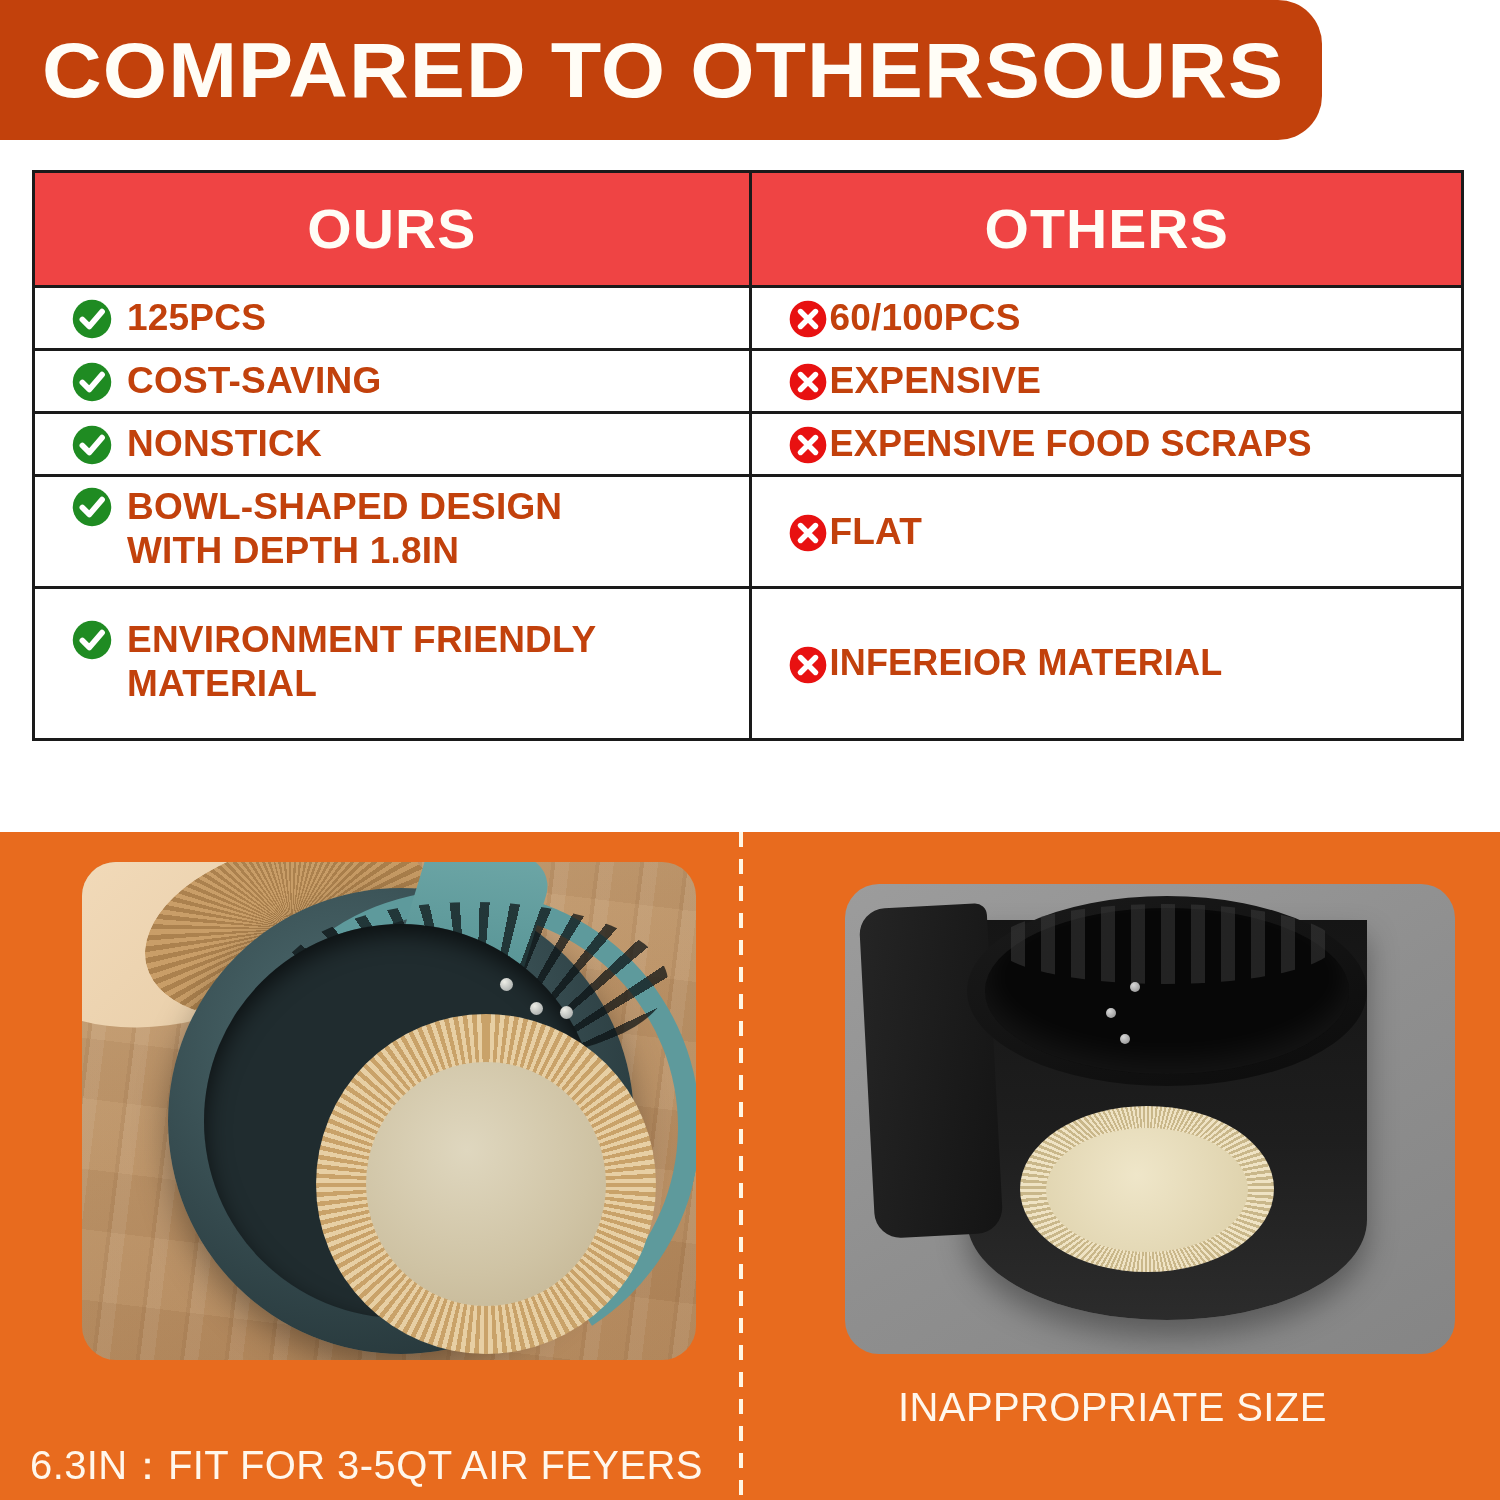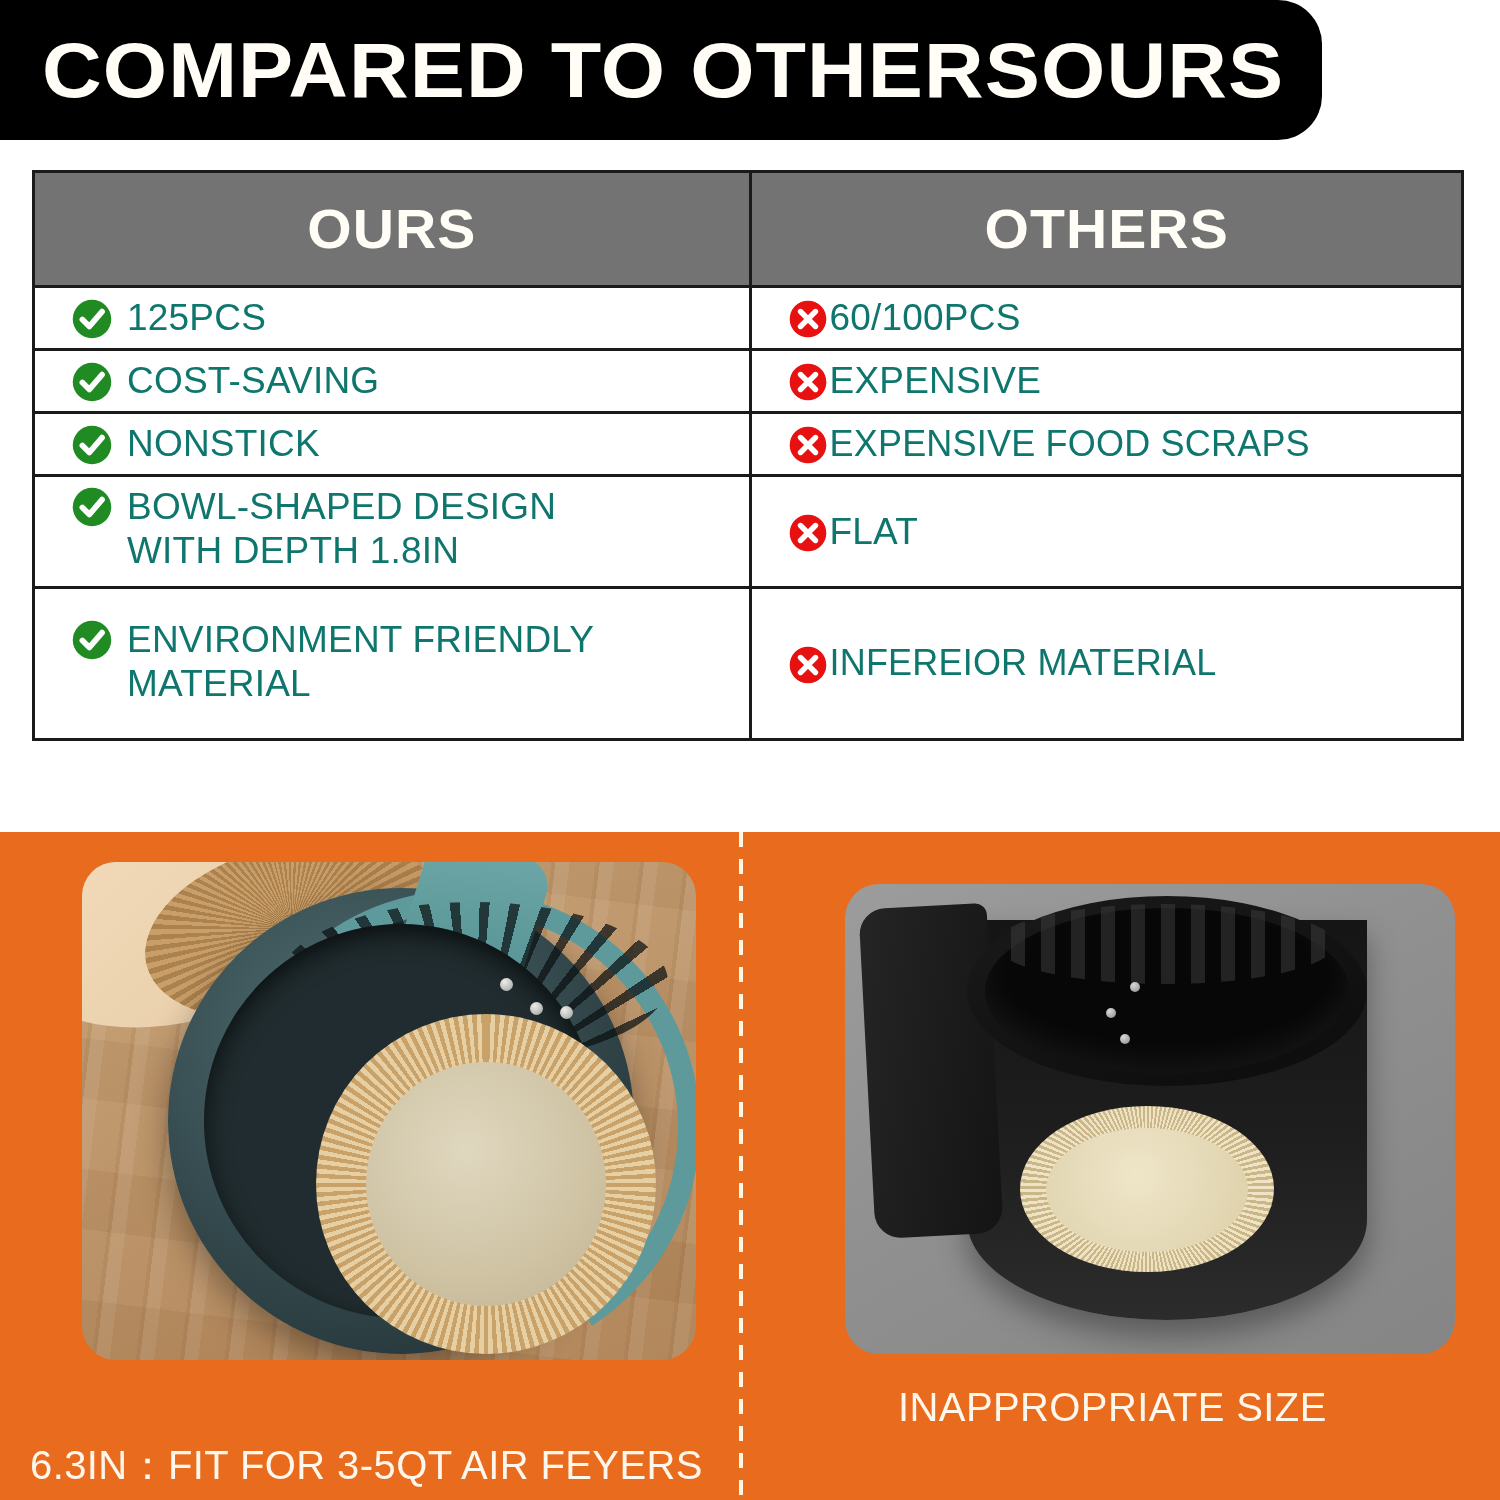--- a/index.html
+++ b/index.html
@@ -8,21 +8,21 @@
     background:#ffffff;
     font-family:"Liberation Sans","DejaVu Sans",sans-serif;
     overflow:hidden;
     position:relative;
   }
 
   
   .banner{
     position:absolute;left:0;top:0;
     width:1322px;height:140px;
-    background:#000000;
+    background:#c2410c;
     border-radius:0 44px 44px 0;
     display:flex;align-items:center;
   }
   .banner-title{
     margin-left:42px;
     color:#FFFDF6;
     font-size:78px;
     font-weight:bold;
     letter-spacing:1px;
     line-height:1;
@@ -44,21 +44,21 @@
   .trow + .trow{border-top:3px solid #1a1a1a;}
   .cell{
     box-sizing:border-box;
     display:flex;
     align-items:center;
     padding:0 0 0 36px;
   }
   .cell-left{width:718px;border-right:3px solid #1a1a1a;}
   .cell-right{width:711px;}
 
-  .head-row{height:112px;background:#737373;}
+  .head-row{height:112px;background:#ef4444;}
   .head-row .cell{justify-content:center;padding:0;}
   .head-label{
     color:#FFFDF6;
     font-size:56px;
     font-weight:bold;
     letter-spacing:1px;
     transform:scaleX(1.02);
     line-height:1;
   }
 
@@ -68,23 +68,23 @@
 
   .item{
     display:flex;
     align-items:flex-start;
     gap:14px;
   }
   .item.centered{align-items:center;}
   .cell-right .item{gap:2px;}
 
   .label{
-    color:#0f766e;
+    color:#c2410c;
     font-size:37px;
-    font-weight:normal;
+    font-weight:bold;
     line-height:1.18;
     letter-spacing:0.2px;
     transform:scaleX(1.0);
     white-space:pre-line;
   }
   .label.sm{font-size:36px;}
 
   
   .ico{flex:0 0 auto;display:block;}
   .ico-check{width:42px;height:42px;margin-top:1px;}

